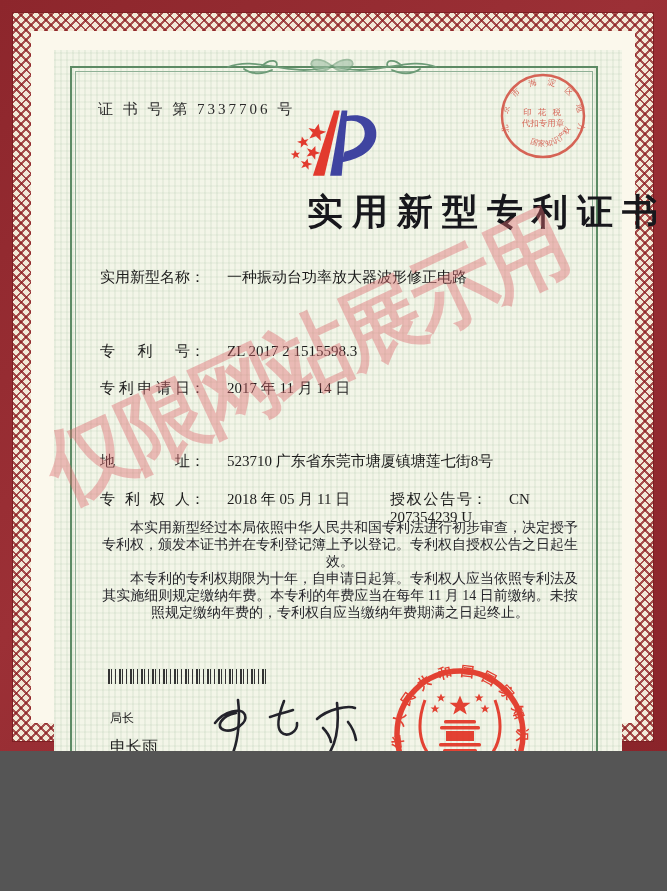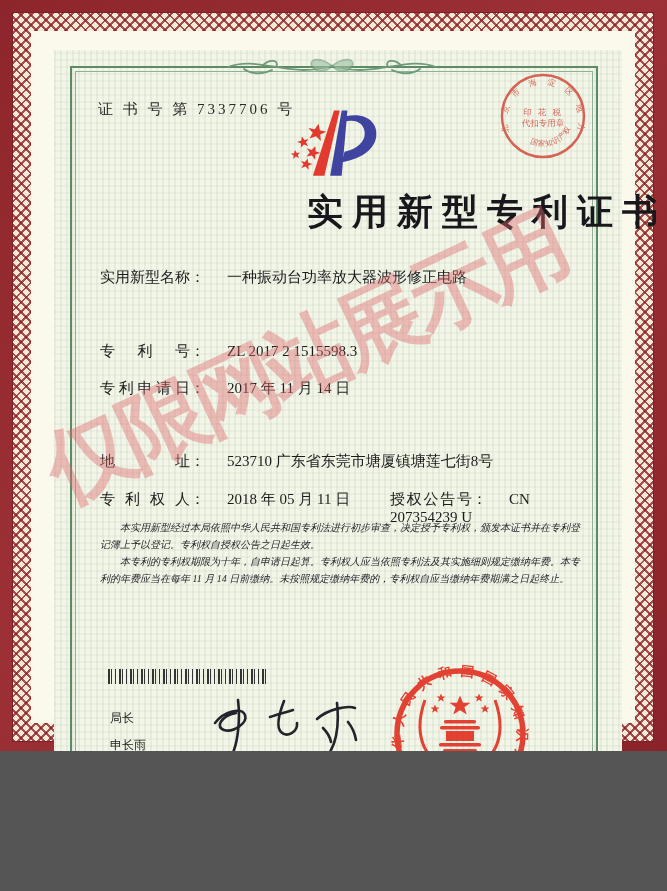--- a/index.html
+++ b/index.html
@@ -32,30 +32,30 @@
   .title{position:absolute;left:0;top:188px;width:667px;text-align:right;
          font-size:36px;font-weight:bold;letter-spacing:9px;color:#17171c;}
   
   .row{position:absolute;left:100px;width:480px;height:22px;font-size:15px;color:#1b1b1b;}
   .lbl{display:inline-block;width:90px;text-align:justify;text-align-last:justify;vertical-align:top;}
   .val{margin-left:22px;}
   .pair2{position:absolute;left:290px;top:0;}
   .pair2 .lbl{width:82px;}
   
   .body-text{position:absolute;left:100px;top:519px;width:480px;
-             font-size:10px;line-height:17px;color:#26262b;font-style:italic;}
+             font-size:14px;line-height:17px;color:#26262b;text-align:center;}
   .body-text p{margin:0;text-indent:2em;}
   
   .barcode{position:absolute;left:108px;top:669px;width:158px;height:15px;
            background:repeating-linear-gradient(90deg,
              #343434 0 2px, rgba(0,0,0,0) 2px 3.5px,
              #343434 3.5px 4.5px, rgba(0,0,0,0) 4.5px 7px,
              #343434 7px 7.8px, rgba(0,0,0,0) 7.8px 11px);}
   .signer-title{position:absolute;left:110px;top:710px;font-size:12px;color:#222;}
-  .signer-name{position:absolute;left:110px;top:737px;font-size:12px;color:#222;text-align:center;}
+  .signer-name{position:absolute;left:110px;top:737px;font-size:16px;color:#222;text-align:center;}
   .signature{position:absolute;left:190px;top:690px;}
   .page-footer{position:absolute;left:0;top:804px;width:667px;text-align:center;
                font-size:13px;color:#2a2a2a;letter-spacing:2px;margin-left:48px;}
   
   .seal{position:absolute;left:391px;top:664px;}
   .seal-date{position:absolute;left:404px;top:763px;font-size:15px;color:#141414;letter-spacing:1px;}
   .tax-stamp{position:absolute;left:498px;top:71px;opacity:.92;}
   
   .wm{position:absolute;left:52px;top:418px;width:590px;
       font-size:86px;font-weight:bold;letter-spacing:-6px;white-space:nowrap;

